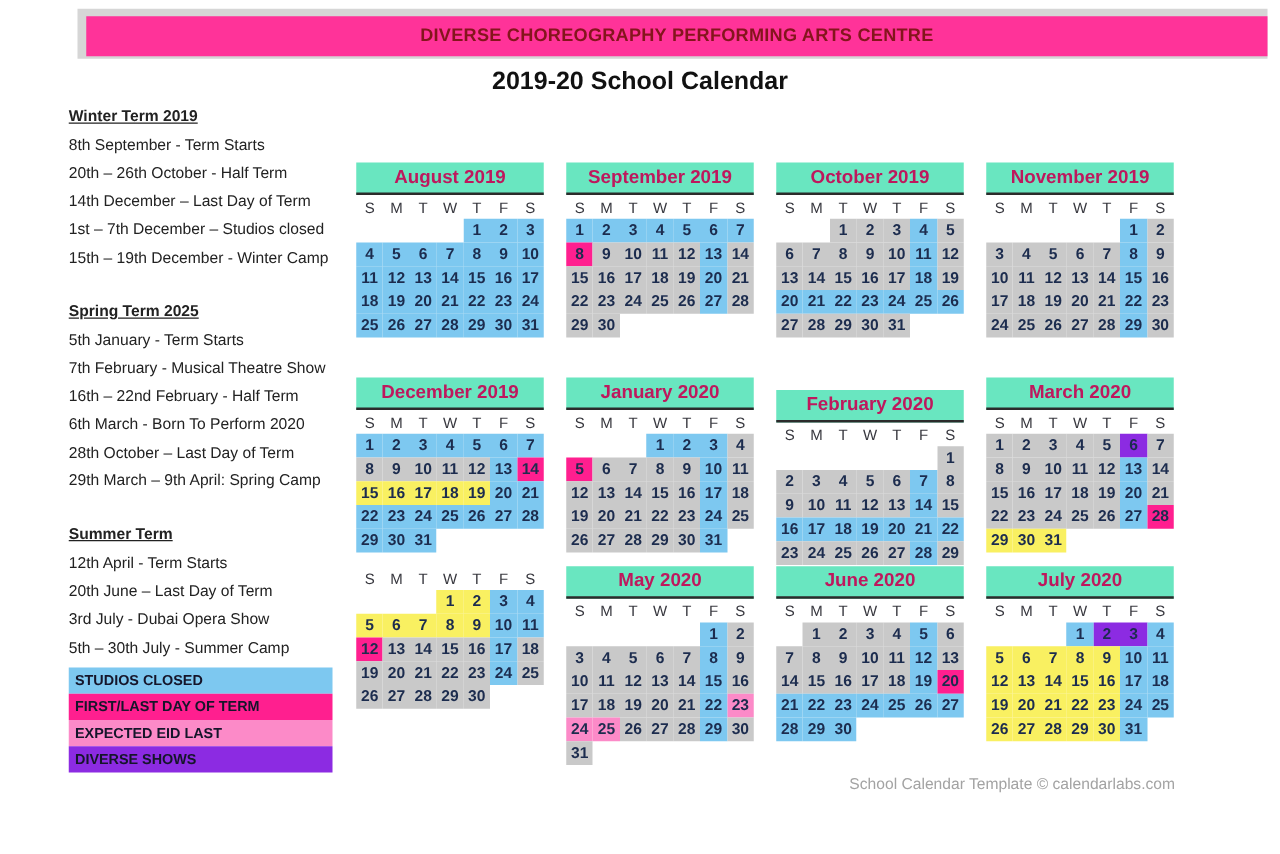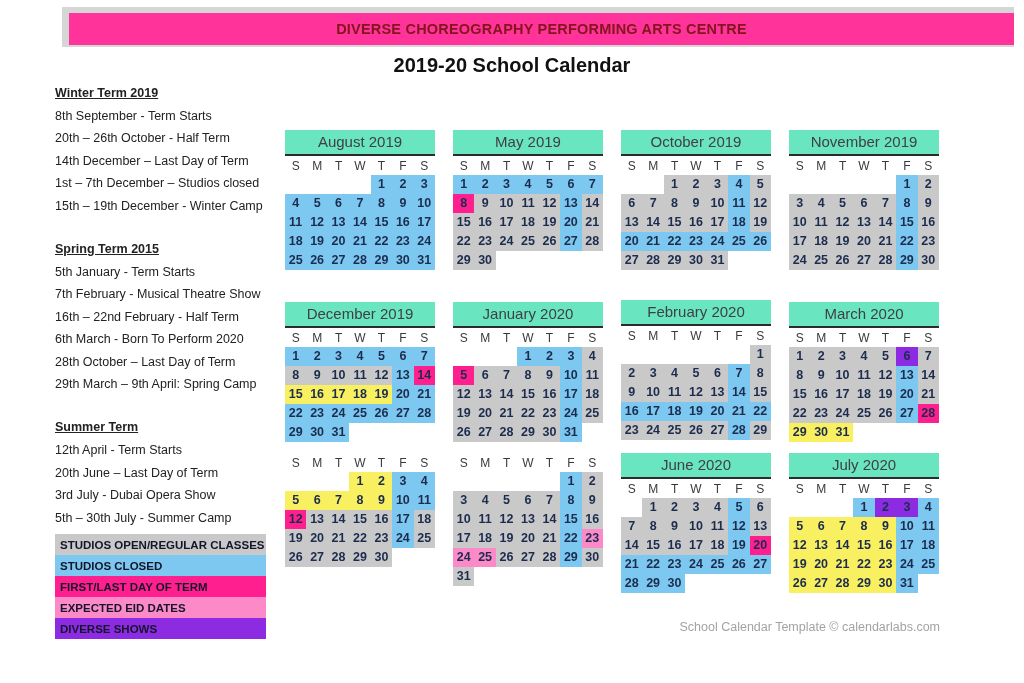--- a/index.html
+++ b/index.html
@@ -20,21 +20,21 @@
   .side-section{margin-bottom:25px;}
   .side-heading{font-weight:bold;text-decoration:underline;margin:0 0 5px 0;font-size:12.5px;}
   .side-item{line-height:22.4px;white-space:nowrap;}
   
   .legend{position:absolute;left:55px;top:534px;width:211px;}
   .legend-row{height:21px;display:flex;align-items:center;padding-left:5px;box-sizing:border-box;
     font-weight:bold;font-size:11.5px;color:#15152a;white-space:nowrap;}
   
   .month{position:absolute;width:150px;}
   .month-title{height:24px;line-height:24px;background:var(--mint,#69e6c0);text-align:center;
-    font-weight:normal;font-size:15px;color:#404040;border-bottom:2px solid #2b2b2b;}
+    font-weight:bold;font-size:15px;color:#be185d;border-bottom:2px solid #2b2b2b;}
   .dow-row{display:grid;grid-template-columns:repeat(7,1fr);height:19px;align-items:center;}
   .dow-row span{text-align:center;font-size:12px;color:#38383f;}
   .week{display:grid;grid-template-columns:repeat(7,1fr);height:19px;}
   .day-cell{text-align:center;line-height:19px;font-size:12.5px;font-weight:bold;color:#1c2c4e;}
   
   .footer{position:absolute;top:620px;right:84px;color:#a3a3a3;font-size:12.5px;}
 </style>
 </head>
 <body>
 
@@ -49,49 +49,46 @@
 <div class="sidebar" id="sidebar">
     <div class="side-section">
       <div class="side-heading">Winter Term 2019</div>
       <div class="side-item">8th September - Term Starts</div>
       <div class="side-item">20th – 26th October - Half Term</div>
       <div class="side-item">14th December – Last Day of Term</div>
       <div class="side-item">1st – 7th December – Studios closed</div>
       <div class="side-item">15th – 19th December - Winter Camp</div>
     </div>
     <div class="side-section">
-      <div class="side-heading">Spring Term 2015</div>
+      <div class="side-heading">Spring Term 2025</div>
       <div class="side-item">5th January - Term Starts</div>
       <div class="side-item">7th February - Musical Theatre Show</div>
       <div class="side-item">16th – 22nd February - Half Term</div>
       <div class="side-item">6th March - Born To Perform 2020</div>
       <div class="side-item">28th October – Last Day of Term</div>
       <div class="side-item">29th March – 9th April: Spring Camp</div>
     </div>
     <div class="side-section">
       <div class="side-heading">Summer Term</div>
       <div class="side-item">12th April - Term Starts</div>
       <div class="side-item">20th June – Last Day of Term</div>
       <div class="side-item">3rd July - Dubai Opera Show</div>
       <div class="side-item">5th – 30th July - Summer Camp</div>
     </div>
   </div>
 
 <div class="legend" id="legend">
-    <div class="legend-row" style="background: rgb(201, 201, 201);">
-      <span>STUDIOS OPEN/REGULAR CLASSES</span>
-    </div>
     <div class="legend-row" style="background: rgb(125, 200, 240);">
       <span>STUDIOS CLOSED</span>
     </div>
     <div class="legend-row" style="background: rgb(255, 31, 143);">
       <span>FIRST/LAST DAY OF TERM</span>
     </div>
     <div class="legend-row" style="background: rgb(252, 138, 200);">
-      <span>EXPECTED EID DATES</span>
+      <span>EXPECTED EID LAST</span>
     </div>
     <div class="legend-row" style="background: rgb(140, 43, 226);">
       <span>DIVERSE SHOWS</span>
     </div>
   </div>
 
 <div id="months">
     <div class="month" style="left: 285px; top: 130px;">
       <div class="month-title">August 2019</div>
       <div class="dow-row">
@@ -143,21 +140,21 @@
         <div class="day-cell" style="background: rgb(125, 200, 240);">25</div>
         <div class="day-cell" style="background: rgb(125, 200, 240);">26</div>
         <div class="day-cell" style="background: rgb(125, 200, 240);">27</div>
         <div class="day-cell" style="background: rgb(125, 200, 240);">28</div>
         <div class="day-cell" style="background: rgb(125, 200, 240);">29</div>
         <div class="day-cell" style="background: rgb(125, 200, 240);">30</div>
         <div class="day-cell" style="background: rgb(125, 200, 240);">31</div>
       </div>
     </div>
     <div class="month" style="left: 453px; top: 130px;">
-      <div class="month-title">May 2019</div>
+      <div class="month-title">September 2019</div>
       <div class="dow-row">
         <span>S</span>
         <span>M</span>
         <span>T</span>
         <span>W</span>
         <span>T</span>
         <span>F</span>
         <span>S</span>
       </div>
       <div class="week">
@@ -427,21 +424,21 @@
       <div class="week">
         <div class="day-cell" style="background: rgb(201, 201, 201);">26</div>
         <div class="day-cell" style="background: rgb(201, 201, 201);">27</div>
         <div class="day-cell" style="background: rgb(201, 201, 201);">28</div>
         <div class="day-cell" style="background: rgb(201, 201, 201);">29</div>
         <div class="day-cell" style="background: rgb(201, 201, 201);">30</div>
         <div class="day-cell" style="background: rgb(125, 200, 240);">31</div>
         <div class="day-cell"></div>
       </div>
     </div>
-    <div class="month" style="left: 621px; top: 300px;">
+    <div class="month" style="left: 621px; top: 312px;">
       <div class="month-title">February  2020</div>
       <div class="dow-row">
         <span>S</span>
         <span>M</span>
         <span>T</span>
         <span>W</span>
         <span>T</span>
         <span>F</span>
         <span>S</span>
       </div>
@@ -598,20 +595,21 @@
         <div class="day-cell" style="background: rgb(201, 201, 201);">26</div>
         <div class="day-cell" style="background: rgb(201, 201, 201);">27</div>
         <div class="day-cell" style="background: rgb(201, 201, 201);">28</div>
         <div class="day-cell" style="background: rgb(201, 201, 201);">29</div>
         <div class="day-cell" style="background: rgb(201, 201, 201);">30</div>
         <div class="day-cell"></div>
         <div class="day-cell"></div>
       </div>
     </div>
     <div class="month" style="left: 453px; top: 453px;">
+      <div class="month-title">May 2020</div>
       <div class="dow-row">
         <span>S</span>
         <span>M</span>
         <span>T</span>
         <span>W</span>
         <span>T</span>
         <span>F</span>
         <span>S</span>
       </div>
       <div class="week">

